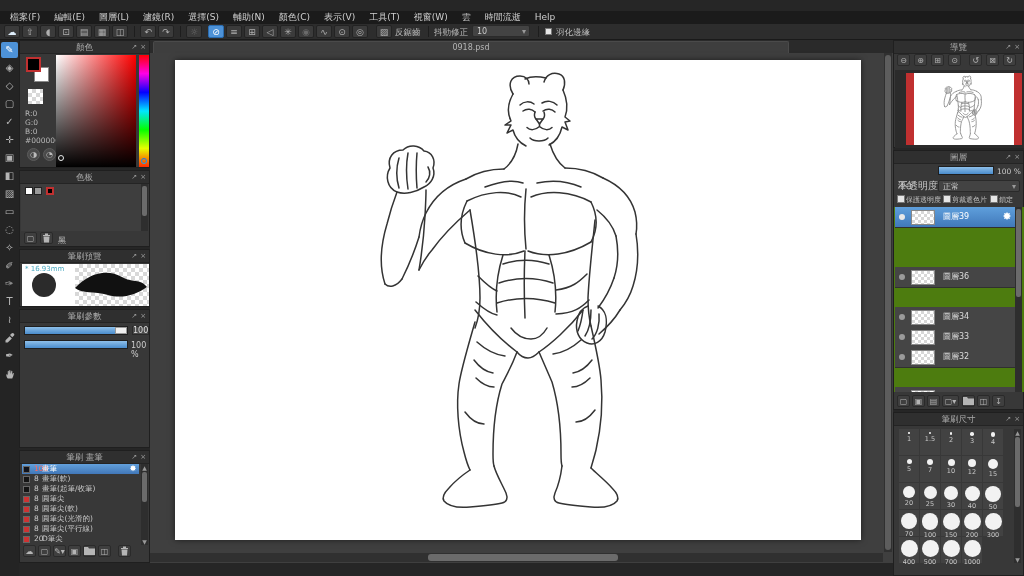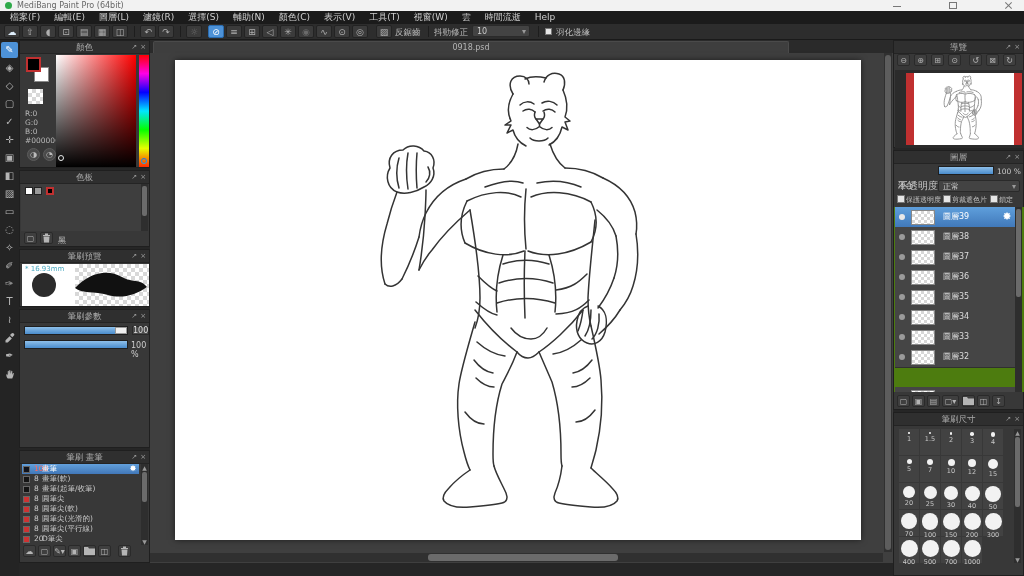--- a/index.html
+++ b/index.html
@@ -148,34 +148,20 @@
         <path d="M416 266 C421 288 425 306 426 320 C428 342 426 368 421 390 C419 398 417 404 416 408"></path>
         <path d="M364 292 C370 306 374 315 377 322 C383 342 386 368 386 394 C386 399 386 403 387 406"></path>
         <path d="M417 300 C411 308 404 312 398 313 M415 318 C409 324 402 327 397 327"></path>
         <path d="M416 408 C422 414 430 420 437 428 C442 433 444 438 442 441 C438 446 428 448 416 447 C404 446 392 445 384 443 C379 442 378 438 380 433 C384 424 386 414 387 406"></path>
         <path d="M290 352 C296 360 303 364 309 364 M420 350 C414 358 407 362 401 362"></path>
         <path d="M302 282 C312 291 322 295 330 296 M406 280 C396 289 386 293 378 294"></path>
       </g>
     </symbol>
   </svg>
 
-  <div class="titlebar">
-    <span class="appicon"></span>
-    <span class="apptitle">MediBang Paint Pro (64bit)</span>
-    <span class="wbtn wmin" style="left:884px">
-        <i></i>
-      </span>
-    <span class="wbtn wmax" style="left:940px">
-        <i></i>
-      </span>
-    <span class="wbtn wclose" style="left:996px">
-        <i></i>
-        <b></b>
-      </span>
-  </div>
 
   <div class="menubar">
     <span class="menu-item">檔案(F)</span>
     <span class="menu-item">編輯(E)</span>
     <span class="menu-item">圖層(L)</span>
     <span class="menu-item">濾鏡(R)</span>
     <span class="menu-item">選擇(S)</span>
     <span class="menu-item">輔助(N)</span>
     <span class="menu-item">顏色(C)</span>
     <span class="menu-item">表示(V)</span>
@@ -440,39 +426,24 @@
     <span class="chkrow" style="left:96px;top:44px"><span class="cb"></span><span>鎖定</span></span>
     <div class="abs" style="left:0;top:56px;width:131px;height:185px;overflow:hidden;background:#4d7c0f">
       <div class="lrow sel" style="top:0">
           <span class="vdot" style="background:#e8e8e8"></span>
           <span class="lthumb checker fine"></span>
           <span class="lname">圖層39</span>
         <svg class="lgear" width="10" height="10" viewBox="0 0 10 10">
             <path d="M5 0l1 1.6 1.9-.5-.5 1.9L9 4 7.4 5l.5 1.9-1.9-.5L5 8 4 6.4l-1.9.5.5-1.9L1 4l1.6-1-.5-1.9 1.9.5z" fill="#fff"></path>
           </svg>
       </div>
-      <div class="lrow" style="top:20px">
-          <span class="vdot"></span>
-          <span class="lthumb checker fine"></span>
-          <span class="lname">圖層38</span>
-        </div>
-      <div class="lrow" style="top:40px">
-          <span class="vdot"></span>
-          <span class="lthumb checker fine"></span>
-          <span class="lname">圖層37</span>
-        </div>
       <div class="lrow" style="top:60px">
           <span class="vdot"></span>
           <span class="lthumb checker fine"></span>
           <span class="lname">圖層36</span>
-        </div>
-      <div class="lrow" style="top:80px">
-          <span class="vdot"></span>
-          <span class="lthumb checker fine"></span>
-          <span class="lname">圖層35</span>
         </div>
       <div class="lrow" style="top:100px">
           <span class="vdot"></span>
           <span class="lthumb checker fine"></span>
           <span class="lname">圖層34</span>
         </div>
       <div class="lrow" style="top:120px">
           <span class="vdot"></span>
           <span class="lthumb checker fine"></span>
           <span class="lname">圖層33</span>

